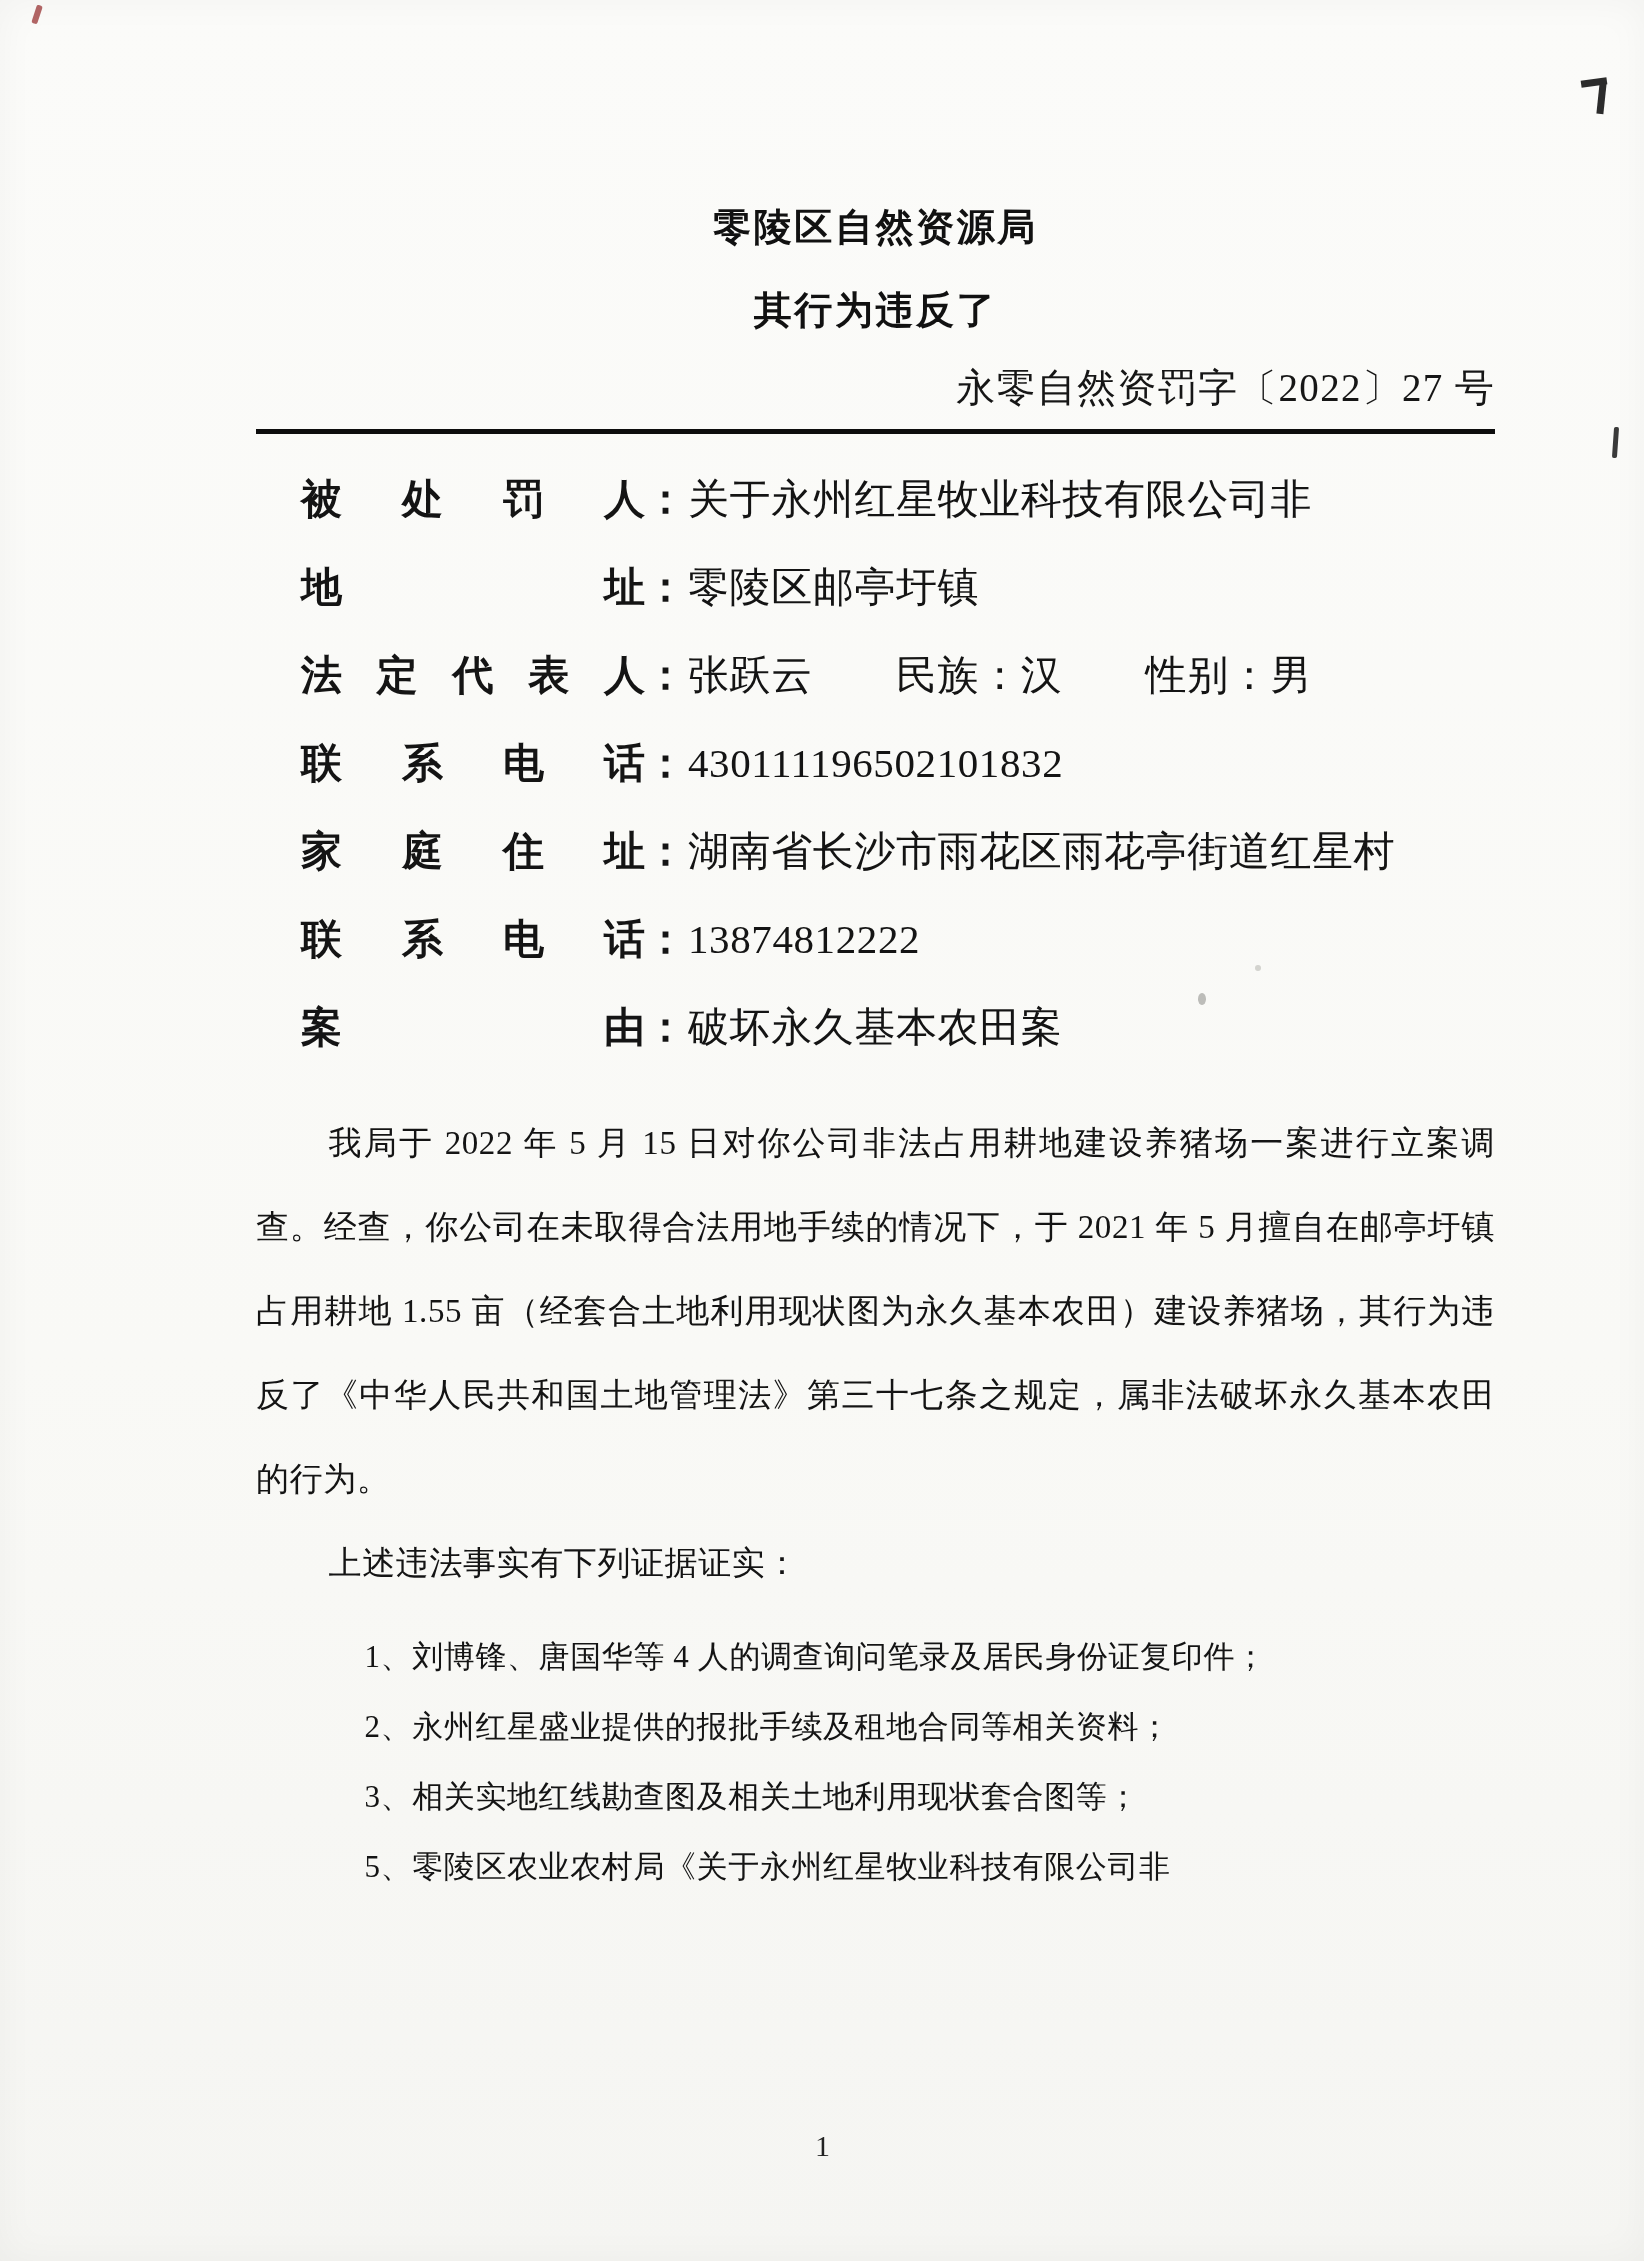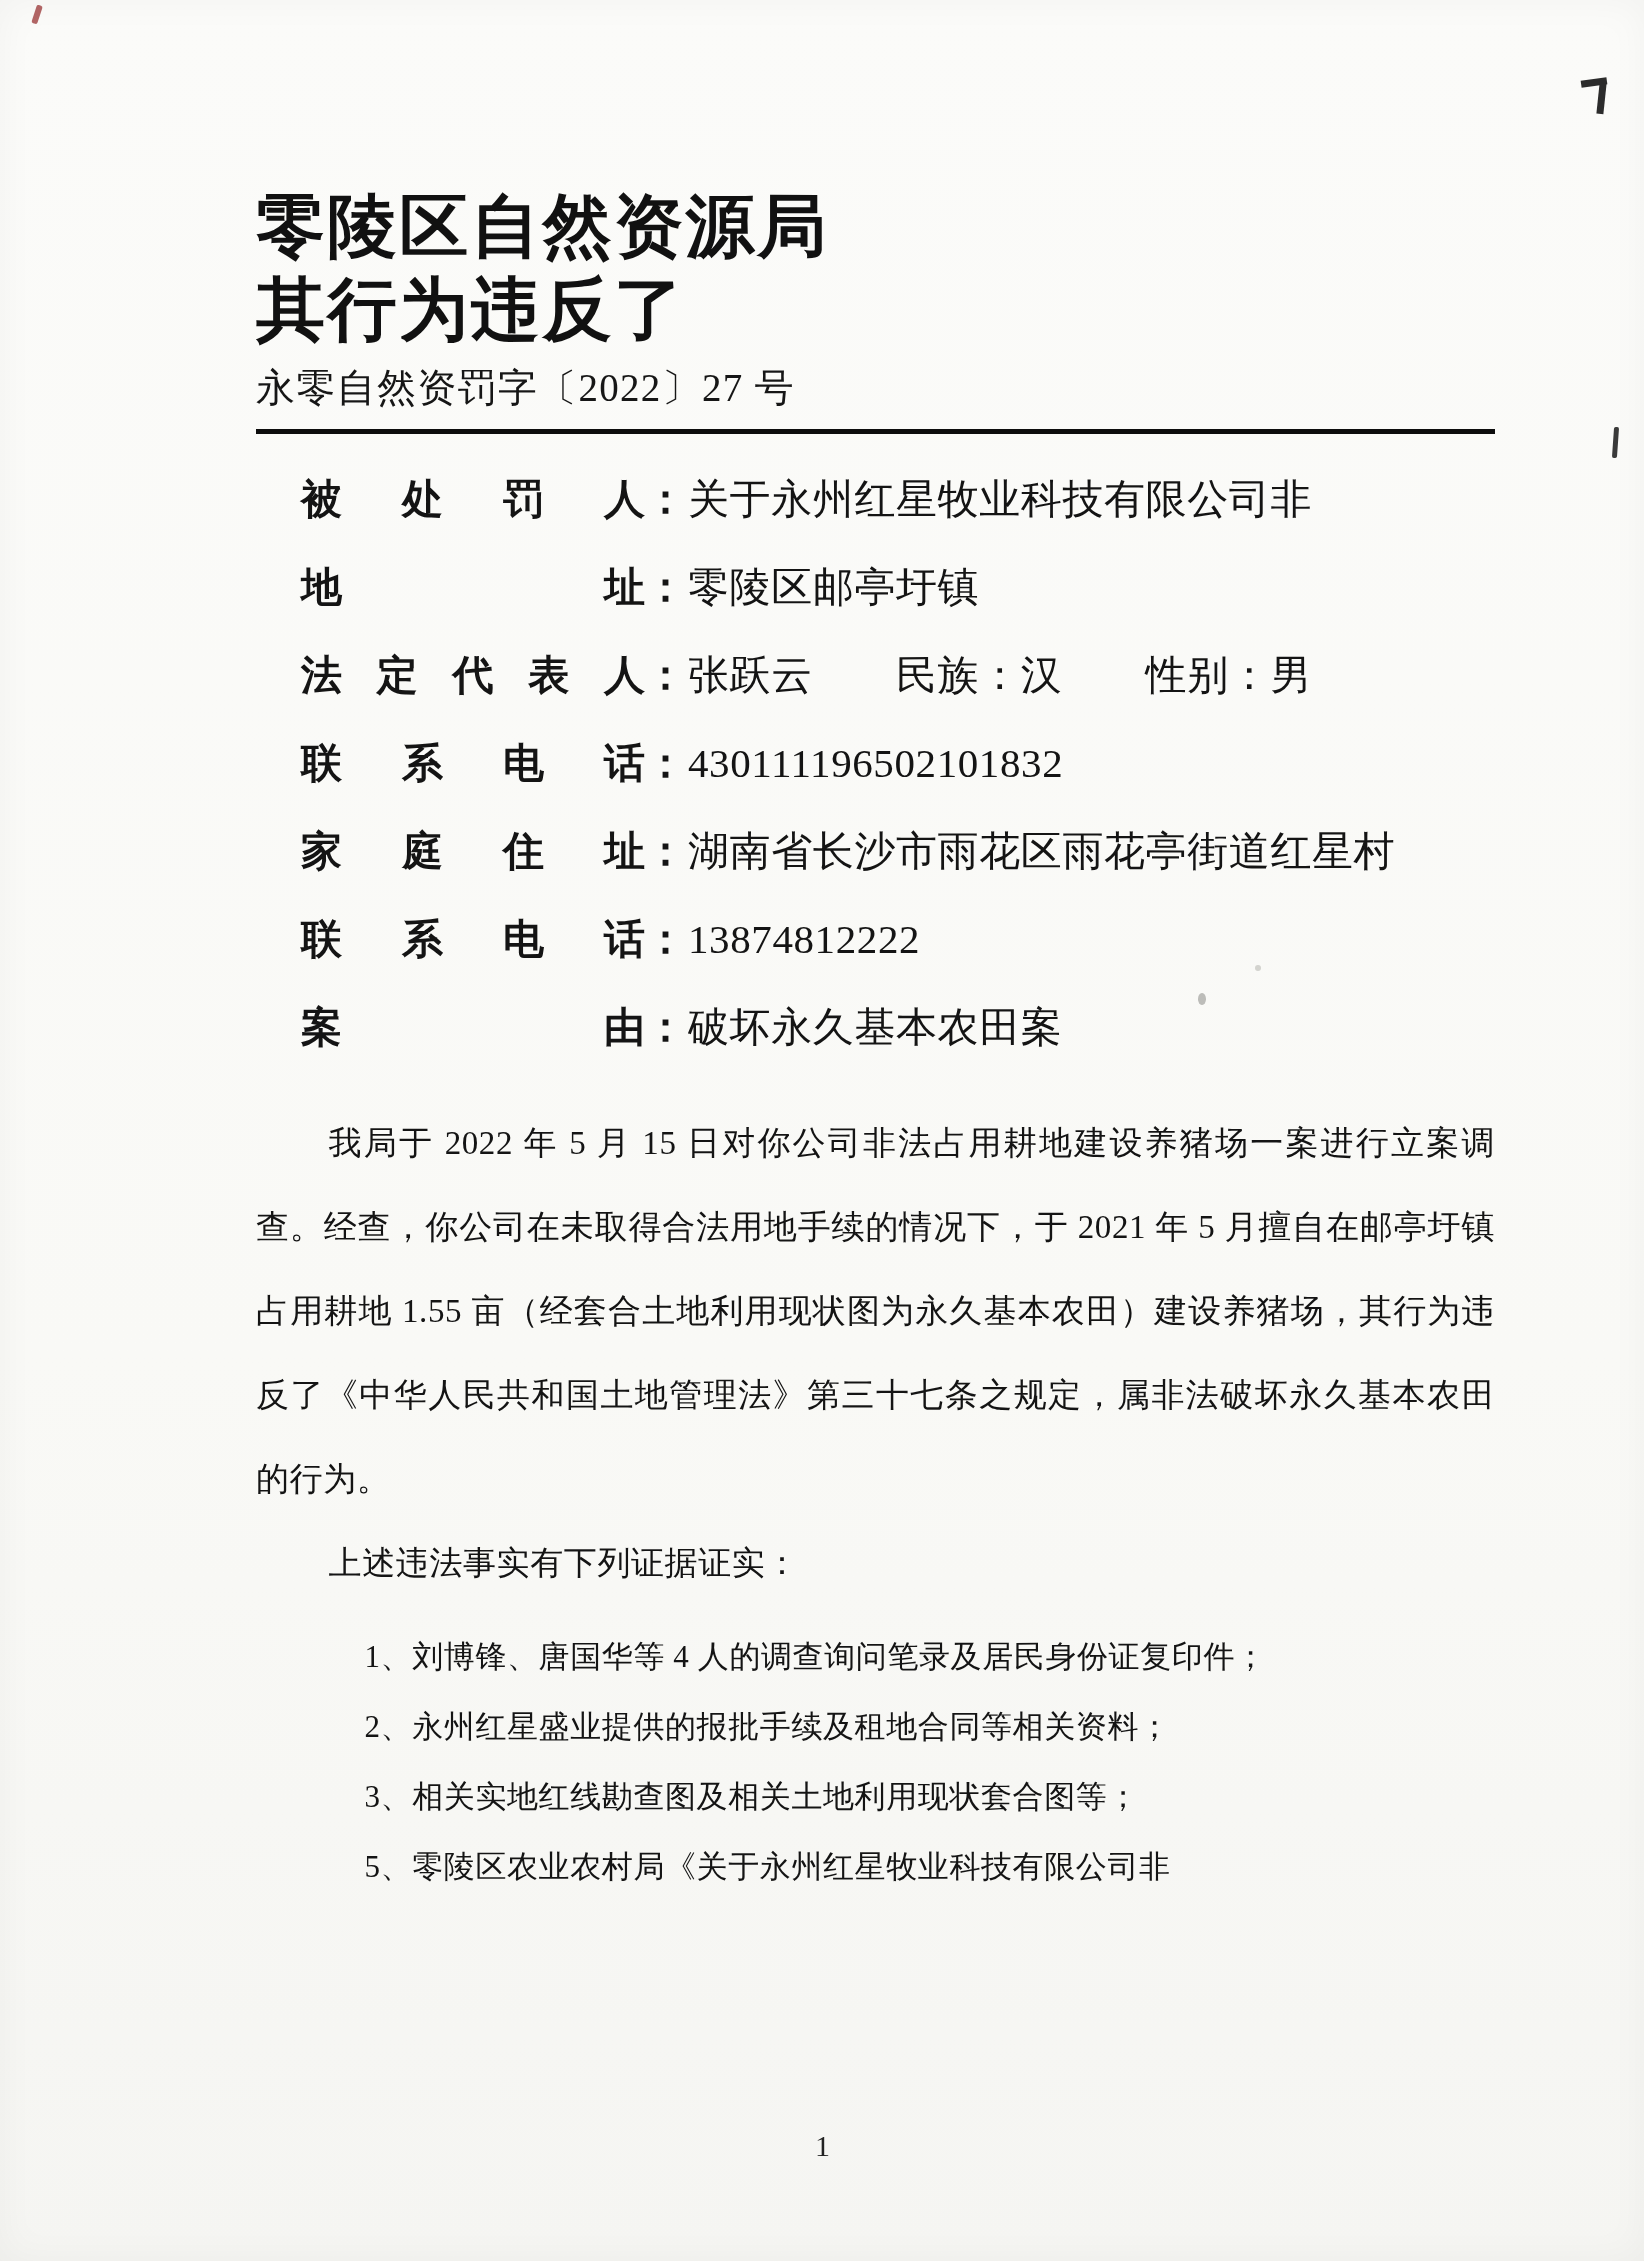--- a/index.html
+++ b/index.html
@@ -18,32 +18,33 @@
   .page {
     position: absolute;
     inset: 0;
     background: linear-gradient(180deg, #fbfbf9 0%, #f9f9f6 60%, #f5f5f2 100%);
     box-shadow: inset 0 0 39px rgba(0,0,0,0.04);
     padding: 0 150px 0 256px;
     box-sizing: border-box;
   }
   .title {
     margin: 0;
-    font-size: 69px;
+    text-align: center;
+    font-size: 38px;
     line-height: 83px;
     font-weight: bold;
     letter-spacing: 2.6px;
     color: #111;
   }
   .title.first {
     margin-top: 186px;
   }
   .doc-number {
     margin-top: 11.6px;
-    text-align: left;
+    text-align: right;
     font-size: 39px;
     line-height: 48px;
     color: #161616;
     letter-spacing: 1.3px;
     font-family: Liberation Serif, serif;
   }
   .rule {
     margin-top: 17px;
     height: 5.8px;
     background: #0d0d0d;

